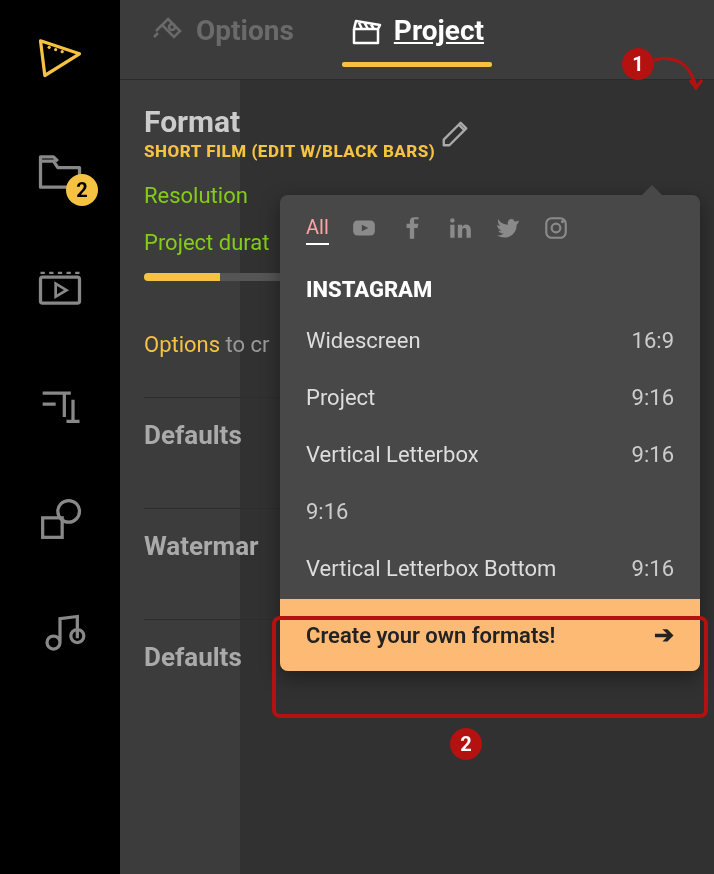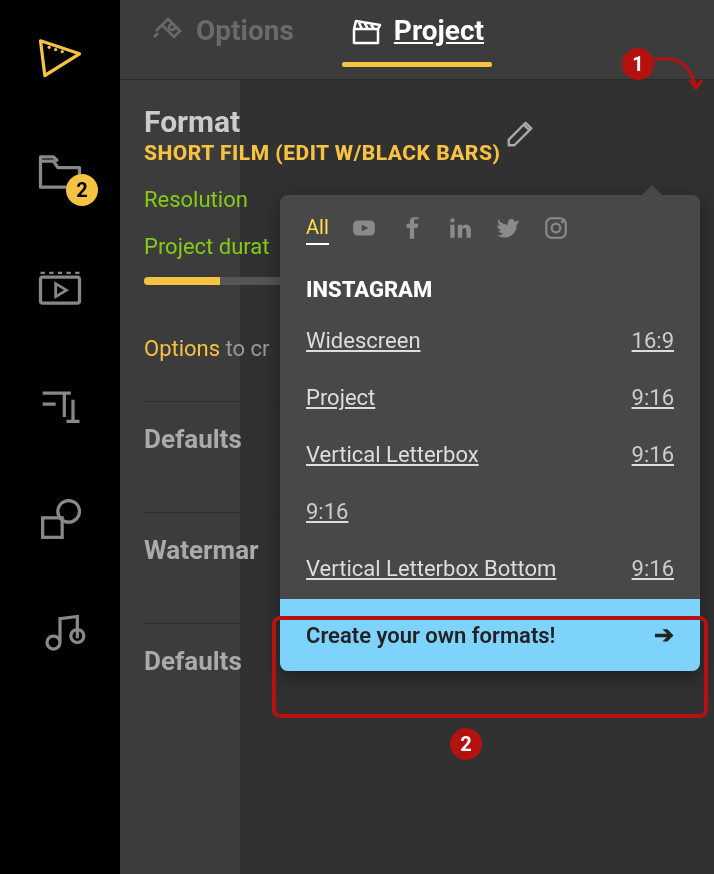--- a/index.html
+++ b/index.html
@@ -79,21 +79,21 @@
 .tab svg { width: 32px; height: 32px; }
 .panel { padding: 24px 24px 0 24px; position: relative; }
 .format-header {
   display: flex;
   align-items: flex-start;
   justify-content: flex-start;
   position: relative;
 }
 .format-title { font-size: 30px; font-weight: 700; color: #ccc; }
 .format-sub {
-  font-size: 21px; font-weight: 800;
+  font-size: 17px; font-weight: 800;
   color: #f5c242;
   letter-spacing: 0.5px;
   margin-top: 2px;
 }
 .edit-btn {
   width: 40px; height: 40px;
   cursor: pointer;
   display: flex; align-items: center; justify-content: center;
   margin-top: 10px;
 }
@@ -155,37 +155,36 @@
 }
 .filter-tabs {
   display: flex; align-items: center; gap: 22px;
   padding: 0 26px 16px 26px;
 }
 .filter-tab {
   color: #8a8a8a; font-size: 20px; cursor: pointer;
   display: flex; align-items: center;
   padding-bottom: 4px;
 }
-.filter-tab.active { color: #fde047; border-bottom: 2px solid #fff; }
+.filter-tab.active { color: #fca5a5; border-bottom: 2px solid #fff; }
 .filter-tab svg { width: 26px; height: 26px; }
 .pop-section-title {
   font-size: 22px; font-weight: 800; color: #fff;
   padding: 16px 26px 10px 26px;
 }
 .format-item {
   display: flex; justify-content: space-between; align-items: flex-start;
   padding: 16px 26px;
   font-size: 22px; color: #ddd;
   cursor: pointer;
-  text-decoration: underline;
 }
 .format-item .ratio { color: #ccc; }
 .create-btn {
   margin: 2px 0 0 0;
-  background: #7dd3fc;
+  background: #fdba74;
   color: #222;
   font-size: 22px; font-weight: 600;
   padding: 22px 26px;
   display: flex; justify-content: space-between; align-items: center;
   border-radius: 0 0 8px 8px;
   cursor: pointer;
 }
 .create-arrow { font-size: 24px; color: #222; }
 .popover-outline {
   position: absolute;

